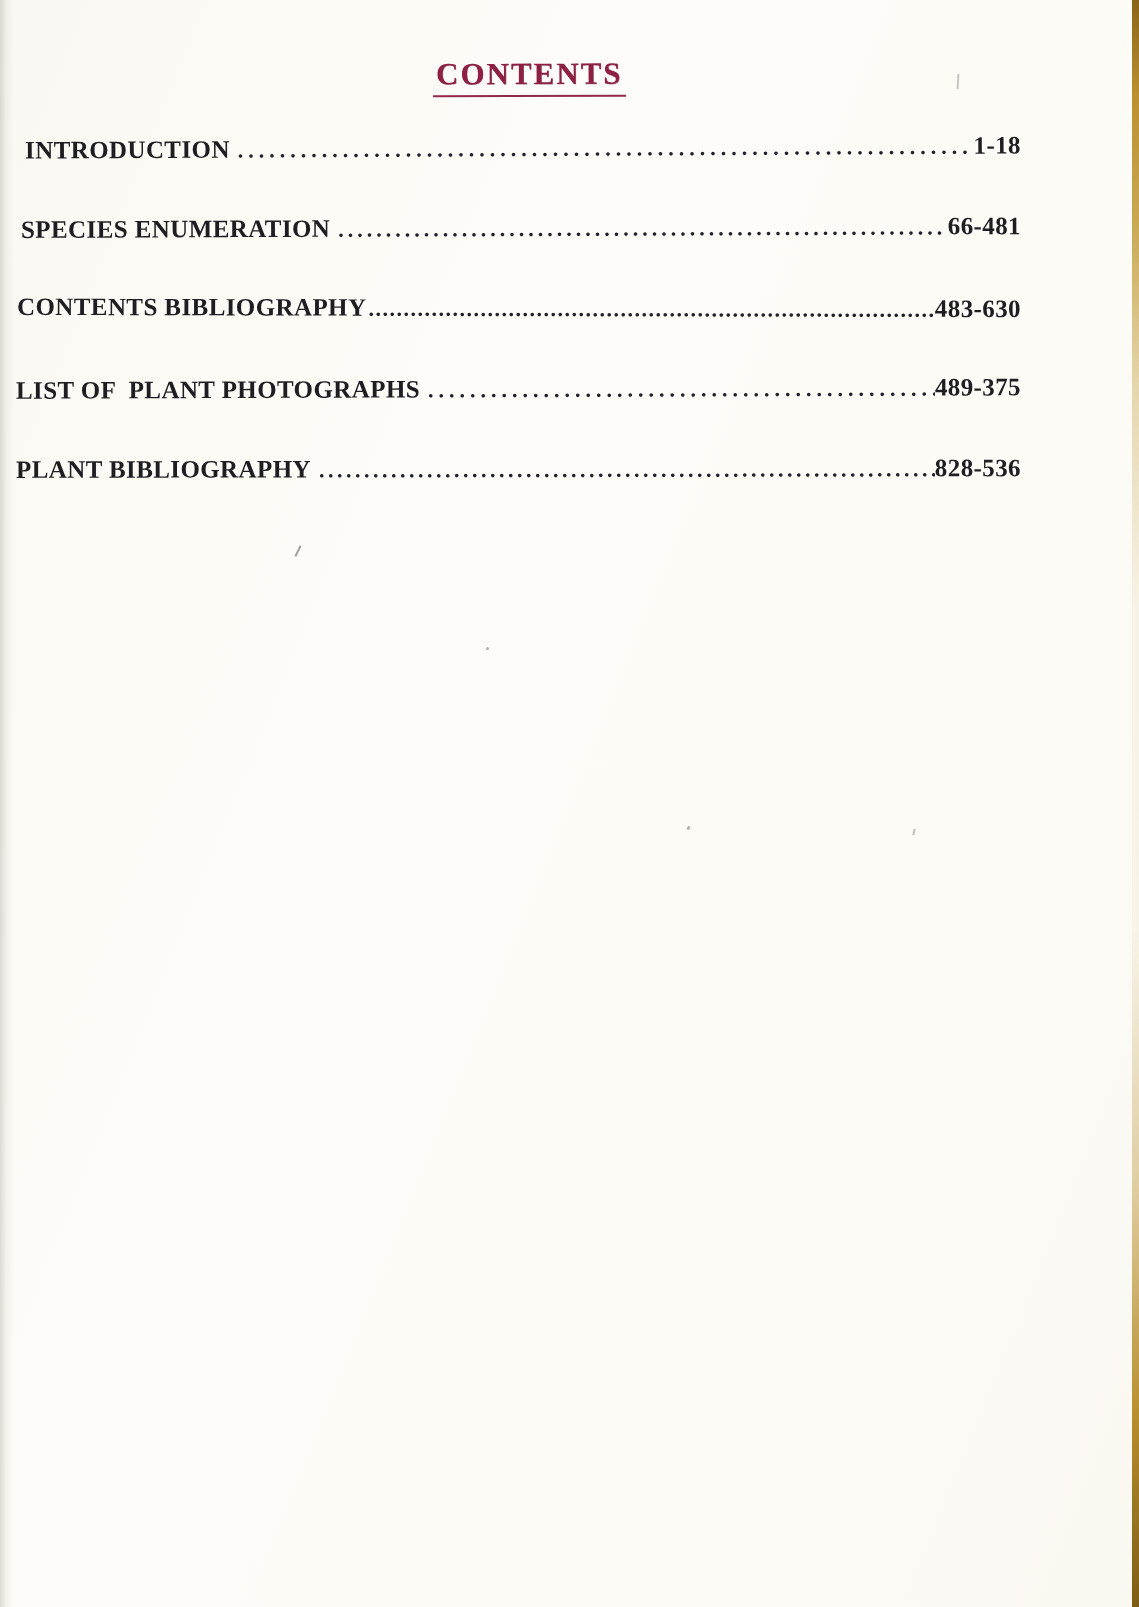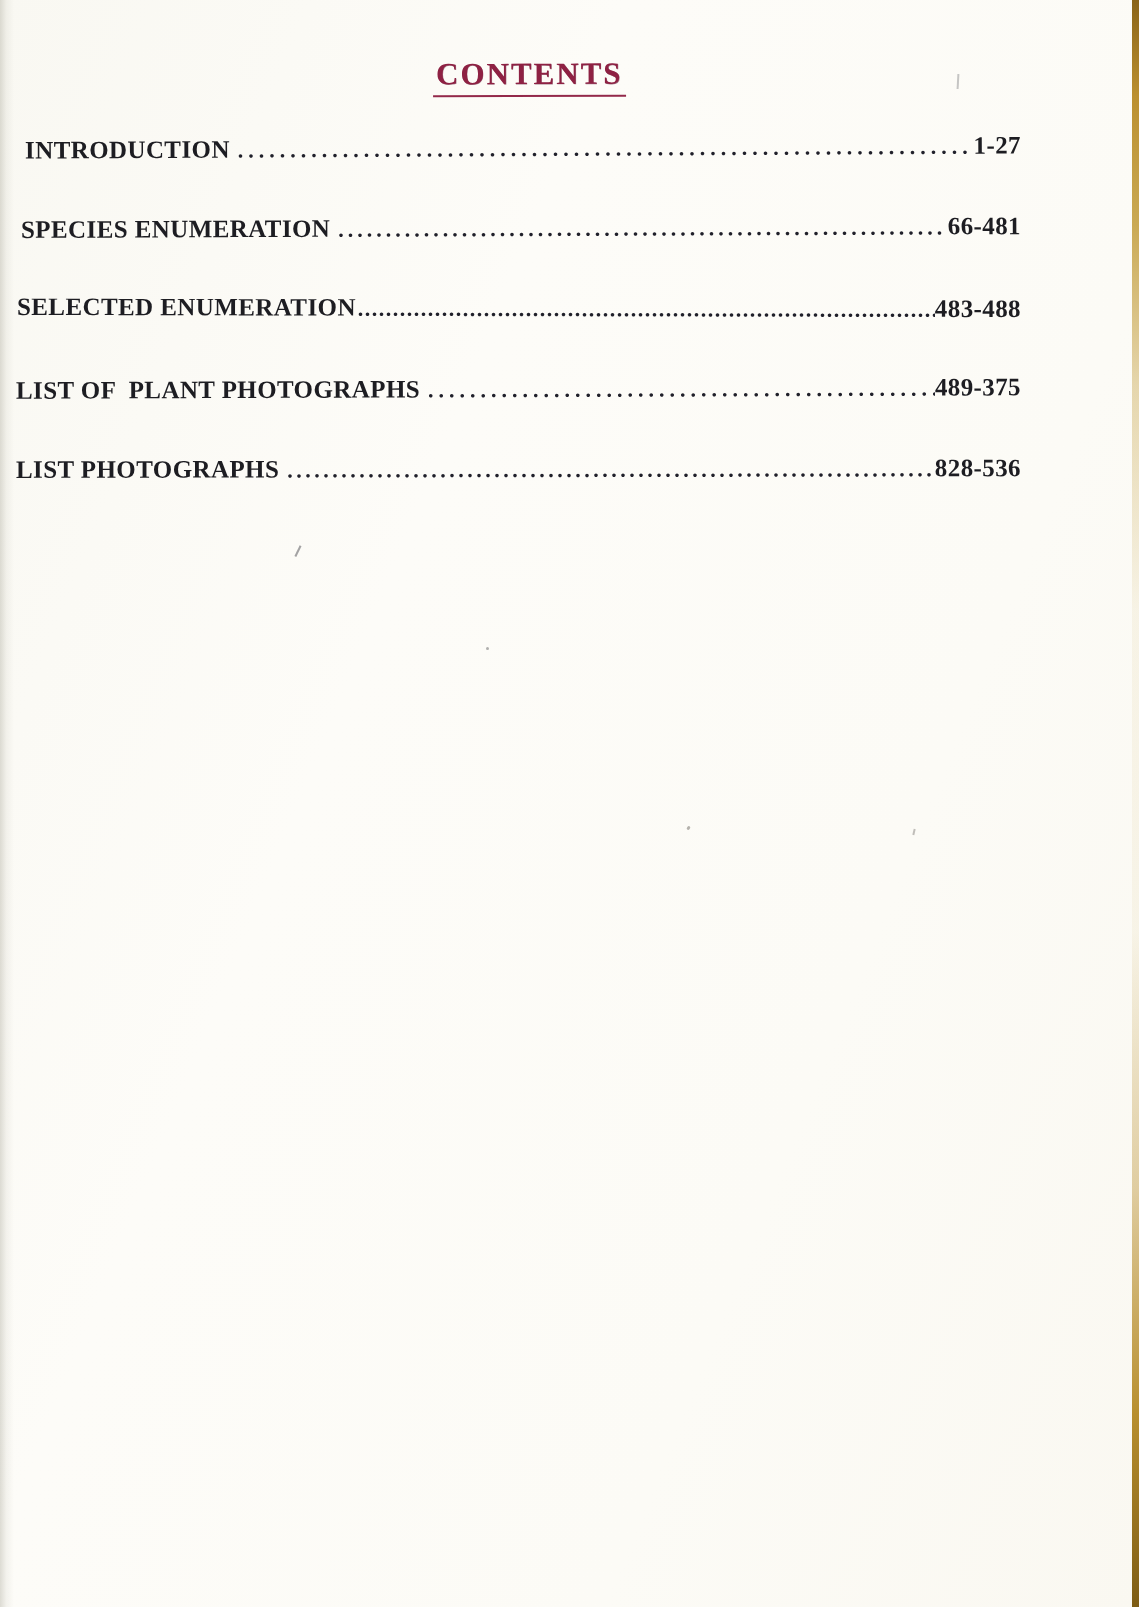--- a/index.html
+++ b/index.html
@@ -127,39 +127,39 @@
   <div class="right-edge"></div>
 
   <div class="title-wrap">
     <span class="page-title">CONTENTS</span>
   </div>
 
   <div>
     <div class="toc-entry e0">
       <span class="toc-label">INTRODUCTION</span>
       <span class="toc-leader">............................................................................................................................................................................................................................................................................................................</span>
-      <span class="toc-pages">1-27</span>
+      <span class="toc-pages">1-18</span>
     </div>
     <div class="toc-entry e1">
       <span class="toc-label">SPECIES ENUMERATION</span>
       <span class="toc-leader">............................................................................................................................................................................................................................................................................................................</span>
       <span class="toc-pages">66-481</span>
     </div>
     <div class="toc-entry e2">
-      <span class="toc-label">SELECTED ENUMERATION</span>
+      <span class="toc-label">CONTENTS BIBLIOGRAPHY</span>
       <span class="toc-leader">............................................................................................................................................................................................................................................................................................................</span>
-      <span class="toc-pages">483-488</span>
+      <span class="toc-pages">483-630</span>
     </div>
     <div class="toc-entry e3">
       <span class="toc-label">LIST OF  PLANT PHOTOGRAPHS</span>
       <span class="toc-leader">............................................................................................................................................................................................................................................................................................................</span>
       <span class="toc-pages">489-375</span>
     </div>
     <div class="toc-entry e4">
-      <span class="toc-label">LIST PHOTOGRAPHS</span>
+      <span class="toc-label">PLANT BIBLIOGRAPHY</span>
       <span class="toc-leader">............................................................................................................................................................................................................................................................................................................</span>
       <span class="toc-pages">828-536</span>
     </div>
   </div>
 
   <div class="speck tick"></div>
   <div class="speck slash"></div>
   <div class="speck dot1"></div>
   <div class="speck dot2"></div>
   <div class="speck dot3"></div>

